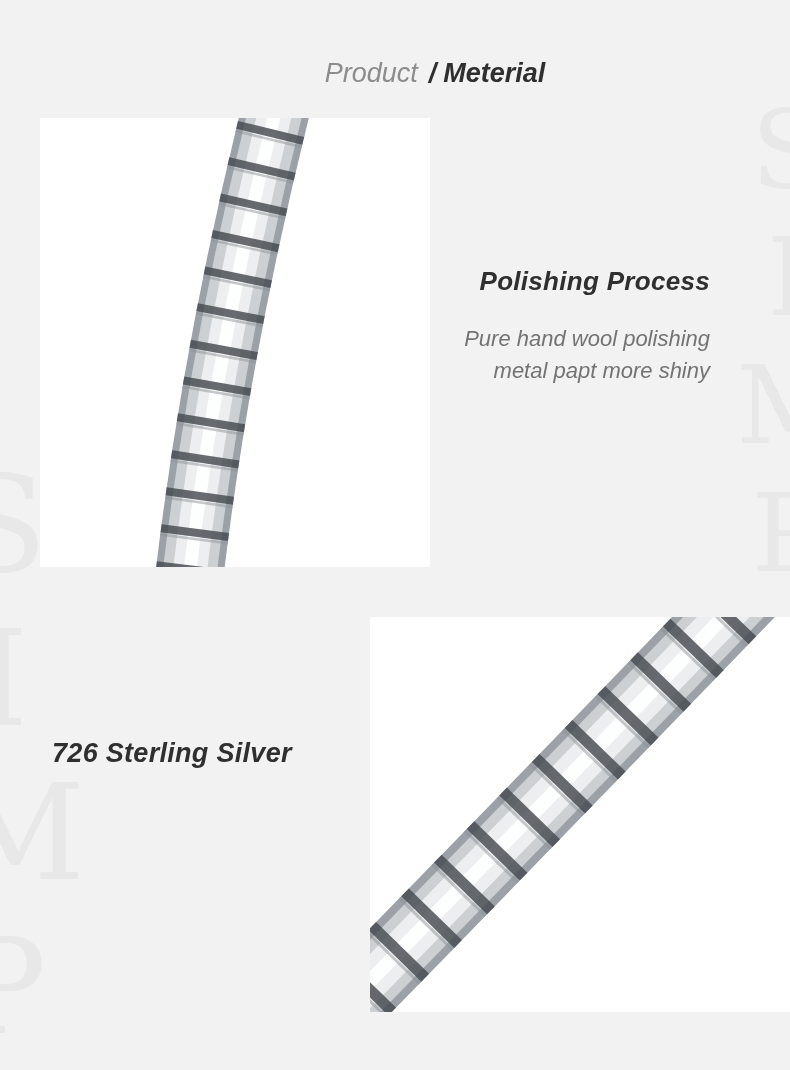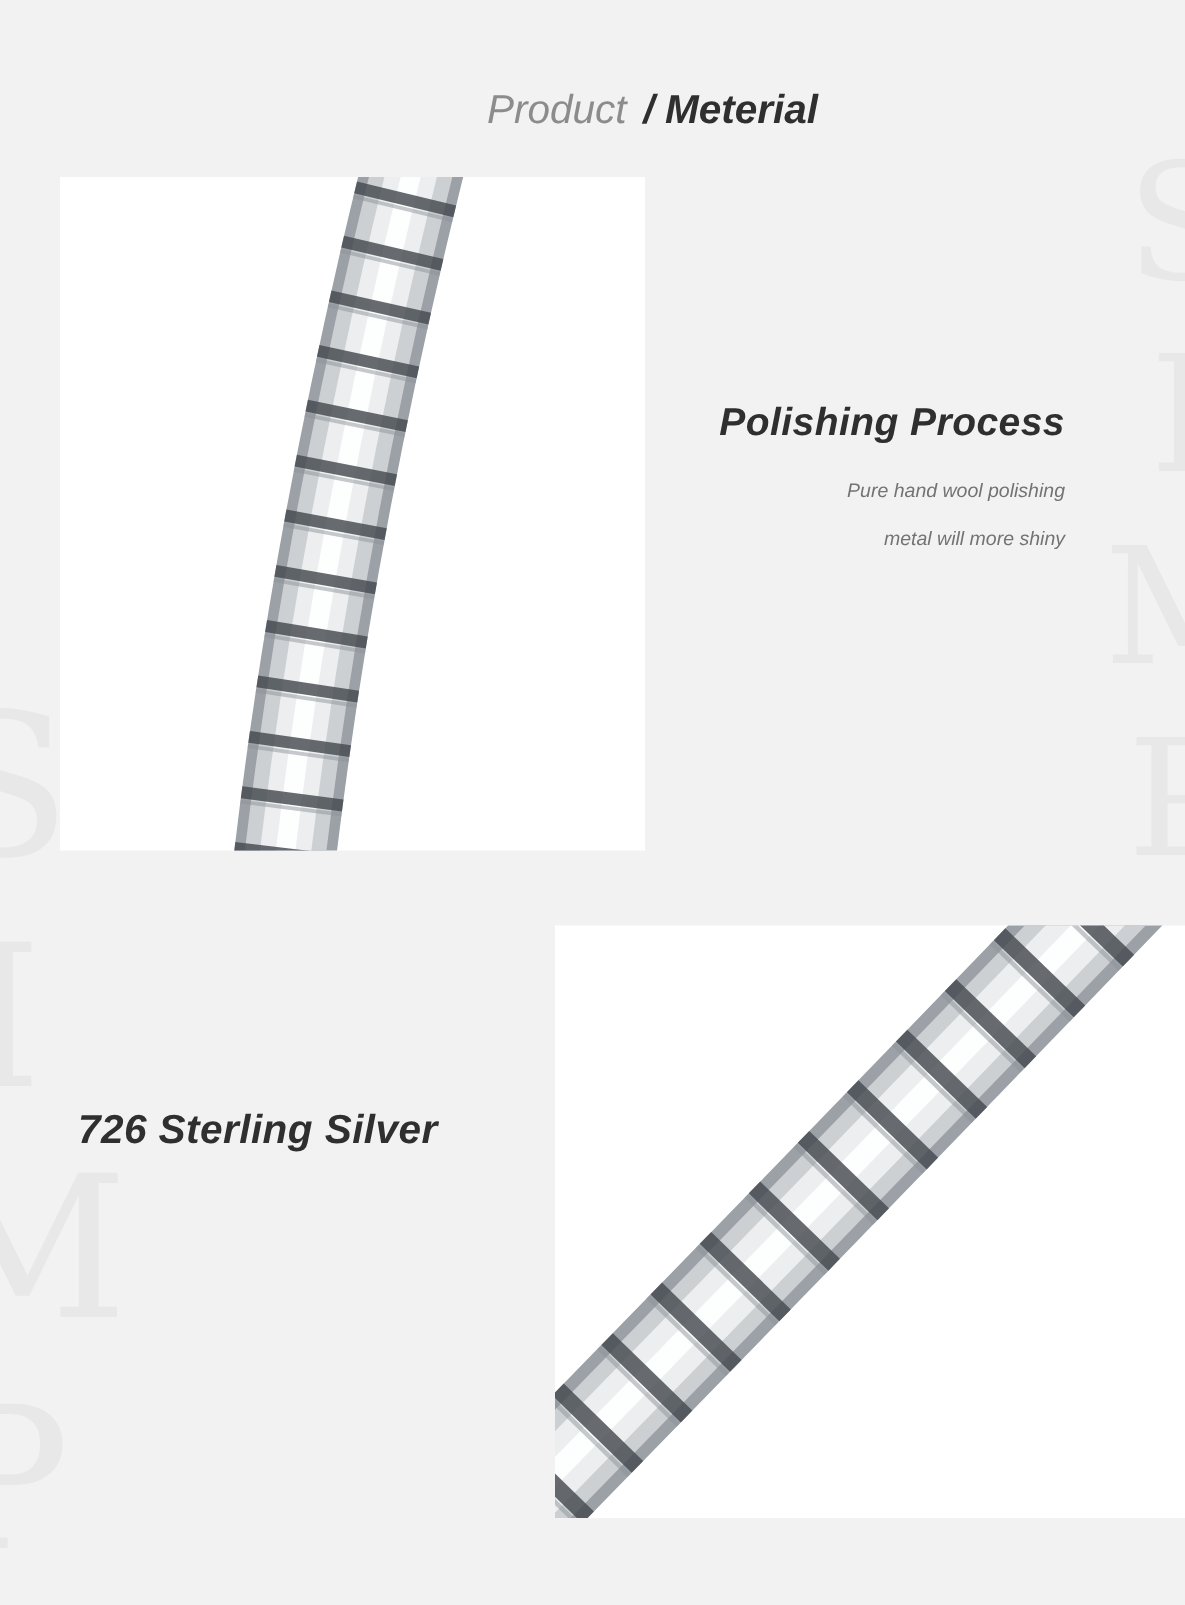--- a/index.html
+++ b/index.html
@@ -29,21 +29,21 @@
   .photo{position:absolute;background:#ffffff;z-index:1;}
   .photo-1{left:40px;top:118px;width:390px;height:449px;}
   .photo-2{left:370px;top:617px;width:420px;height:395px;}
   .photo svg{display:block;width:100%;height:100%;}
 
   
   .textblock{position:absolute;z-index:2;font-style:italic;}
   .textblock h2{
     margin:0;font-size:26px;color:#2f2f2f;font-weight:700;letter-spacing:.3px;font-style:italic;
   }
-  .textblock .para{margin-top:14px;font-size:13px;color:#737373;}
+  .textblock .para{margin-top:26px;font-size:22px;color:#737373;}
   .polishing{top:266px;right:80px;text-align:right;}
   .polishing .para{line-height:32px;}
   .silver{top:738px;left:52px;text-align:left;}
   .silver h2{font-size:27px;}
   .silver .para{margin-top:16px;font-size:17.5px;line-height:36px;}
 </style>
 </head>
 <body>
 
 <div class="page">
@@ -74,21 +74,21 @@
       <path d="M240,-25 Q175,232 148,470" fill="none" stroke="#ffffff" stroke-width="13" opacity="0.9"></path>
       <path d="M240,-25 Q175,232 148,470" fill="none" stroke="#454b50" stroke-width="68" stroke-dasharray="8 29" opacity="0.82"></path>
       <path d="M240,-25 Q175,232 148,470" fill="none" stroke="#8d9499" stroke-width="68" stroke-dasharray="2.5 34.5" stroke-dashoffset="-9" opacity="0.5"></path>
     </svg>
   </div>
 
   <div class="textblock polishing">
     <h2>Polishing Process</h2>
     <div class="para">
       <div>Pure hand wool polishing</div>
-      <div>metal will more shiny</div>
+      <div>metal papt more shiny</div>
     </div>
   </div>
 
   <div class="photo photo-2" aria-label="close-up of twisted 925 sterling silver rope chain">
     <svg viewBox="0 0 420 395">
       <path d="M392,-40 Q185,175 -30,395" fill="none" stroke="#9ba1a6" stroke-width="74"></path>
       <path d="M392,-40 Q185,175 -30,395" fill="none" stroke="#ccd0d3" stroke-width="58"></path>
       <path d="M392,-40 Q185,175 -30,395" fill="none" stroke="#eceeef" stroke-width="38"></path>
       <path d="M392,-40 Q185,175 -30,395" fill="none" stroke="#ffffff" stroke-width="14" opacity="0.9"></path>
       <path d="M392,-40 Q185,175 -30,395" fill="none" stroke="#454b50" stroke-width="74" stroke-dasharray="11 36" opacity="0.82"></path>

